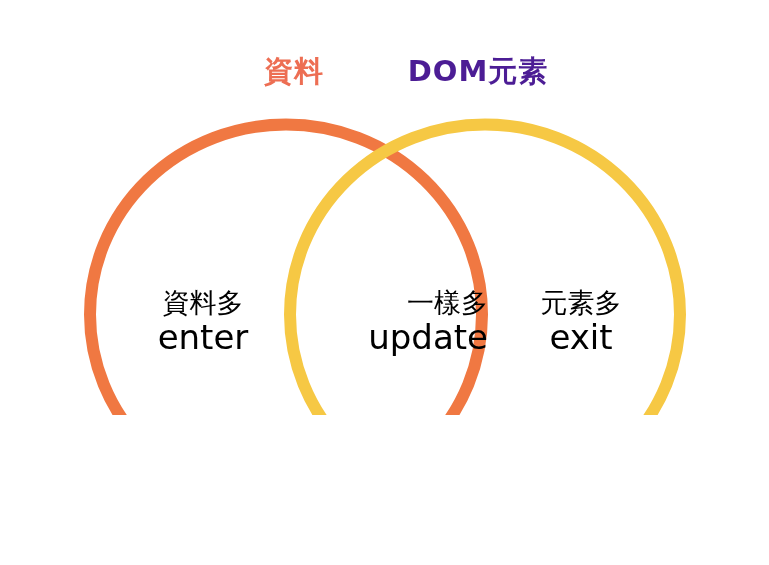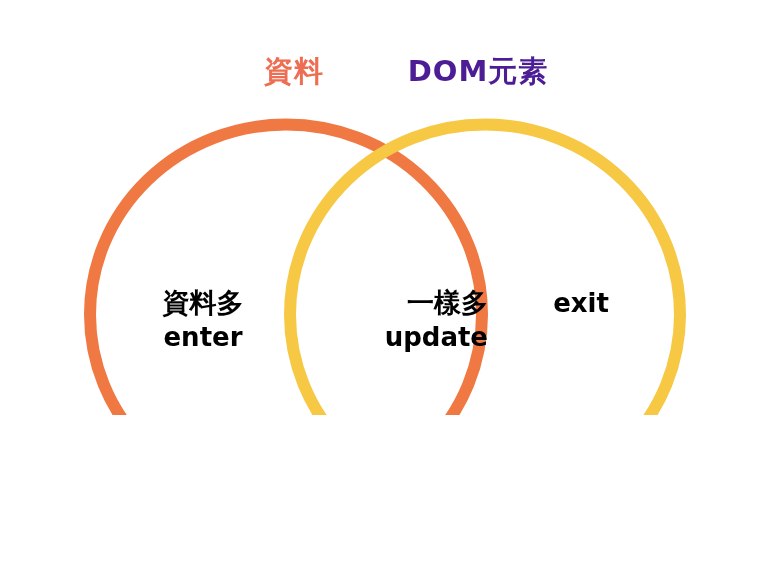--- a/index.html
+++ b/index.html
@@ -37,27 +37,27 @@
     transform: translateX(-50%);
     width: 190px;
     text-align: center;
     color: #000000;
   }
   .region-left   { left: 203px; }
   .region-middle { left: 393px; text-align: right; }
   .region-right  { left: 581px; }
   .region .zh {
     font-size: 27px;
-    font-weight: 700;
+    font-weight: 400;
     line-height: 34px;
     white-space: nowrap;
   }
   .region .en {
-    font-size: 26px;
-    font-weight: 700;
+    font-size: 34px;
+    font-weight: 400;
     line-height: 34px;
     white-space: nowrap;
   }
 </style>
 </head>
 <body>
 
 <div class="canvas">
 
   <svg class="venn-svg" width="769" height="565" viewBox="0 0 769 565">
@@ -73,16 +73,17 @@
     <div class="zh">資料多</div>
     <div class="en">enter</div>
   </div>
 
   <div class="region region-middle">
     <div class="zh">一樣多</div>
     <div class="en">update</div>
   </div>
 
   <div class="region region-right">
+    <div class="zh">元素多</div>
     <div class="en">exit</div>
   </div>
 
 </div>
 
 </body></html>

